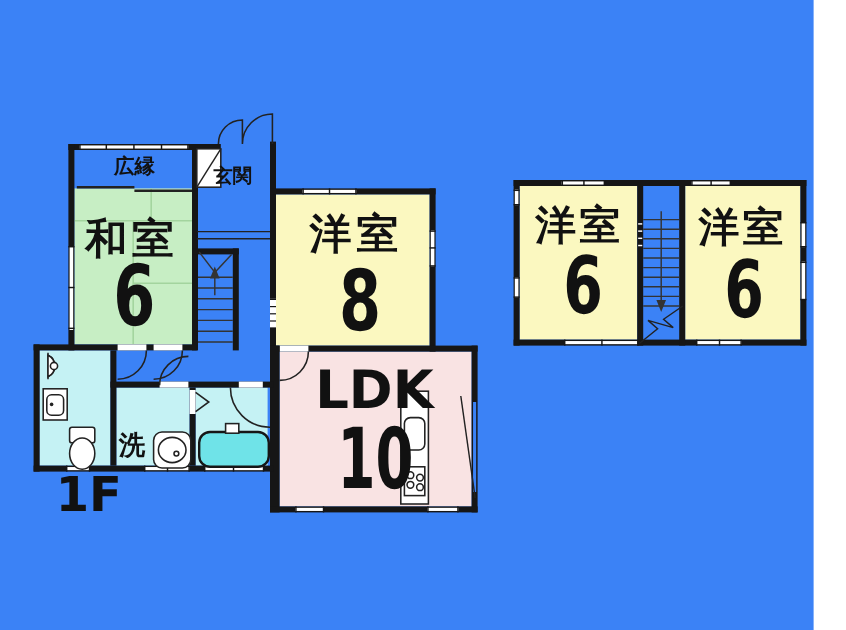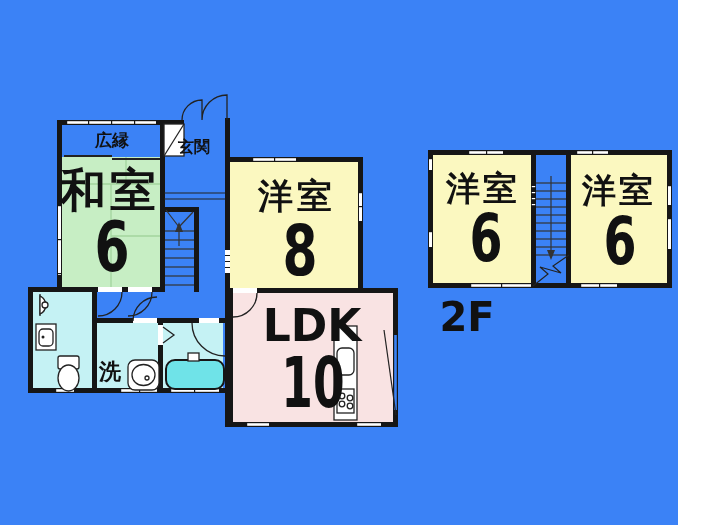--- a/index.html
+++ b/index.html
@@ -250,26 +250,26 @@
       <circle class="fx" cx="342" cy="396" r="2.8"></circle>
           <circle class="fx" cx="350" cy="398" r="2.8"></circle>
       <circle class="fx" cx="342" cy="404" r="2.8"></circle>
           <circle class="fx" cx="350" cy="406" r="2.8"></circle>
     </g>
   </g>
 </svg>
 
   <div class="lbl" style="left:112px;top:140px;font-size:17px;">広縁</div>
   <div class="lbl" style="left:194px;top:147px;font-size:16px;">玄関</div>
-  <div class="lbl" style="left:110px;top:190px;font-size:46px;letter-spacing:4px;">和室</div>
+  <div class="lbl" style="left:110px;top:200px;font-size:35px;letter-spacing:4px;">和室</div>
   <div class="lbl" style="left:112px;top:247px;font-size:70px;transform:translate(-50%,-50%) scaleX(0.72);">6</div>
   <div class="lbl" style="left:297px;top:196px;font-size:35px;letter-spacing:4px;">洋室</div>
   <div class="lbl" style="left:300px;top:251px;font-size:70px;transform:translate(-50%,-50%) scaleX(0.72);">8</div>
   <div class="lbl" style="left:312px;top:326px;font-size:44px;">LDK</div>
   <div class="lbl" style="left:313px;top:383px;font-size:70px;transform:translate(-50%,-50%) scaleX(0.65);">10</div>
   <div class="lbl" style="left:110px;top:372px;font-size:22px;">洗</div>
+  <div class="lbl" style="left:74px;top:413px;font-size:40px;">1F</div>
 
   <div class="lbl" style="left:483px;top:188px;font-size:34px;letter-spacing:3px;">洋室</div>
   <div class="lbl" style="left:486px;top:239px;font-size:66px;transform:translate(-50%,-50%) scaleX(0.72);">6</div>
   <div class="lbl" style="left:619px;top:190px;font-size:34px;letter-spacing:3px;">洋室</div>
   <div class="lbl" style="left:620px;top:242px;font-size:66px;transform:translate(-50%,-50%) scaleX(0.72);">6</div>
-  <div class="lbl" style="left:467px;top:317px;font-size:40px;">2F</div>
 </div>
 
 </body></html>

